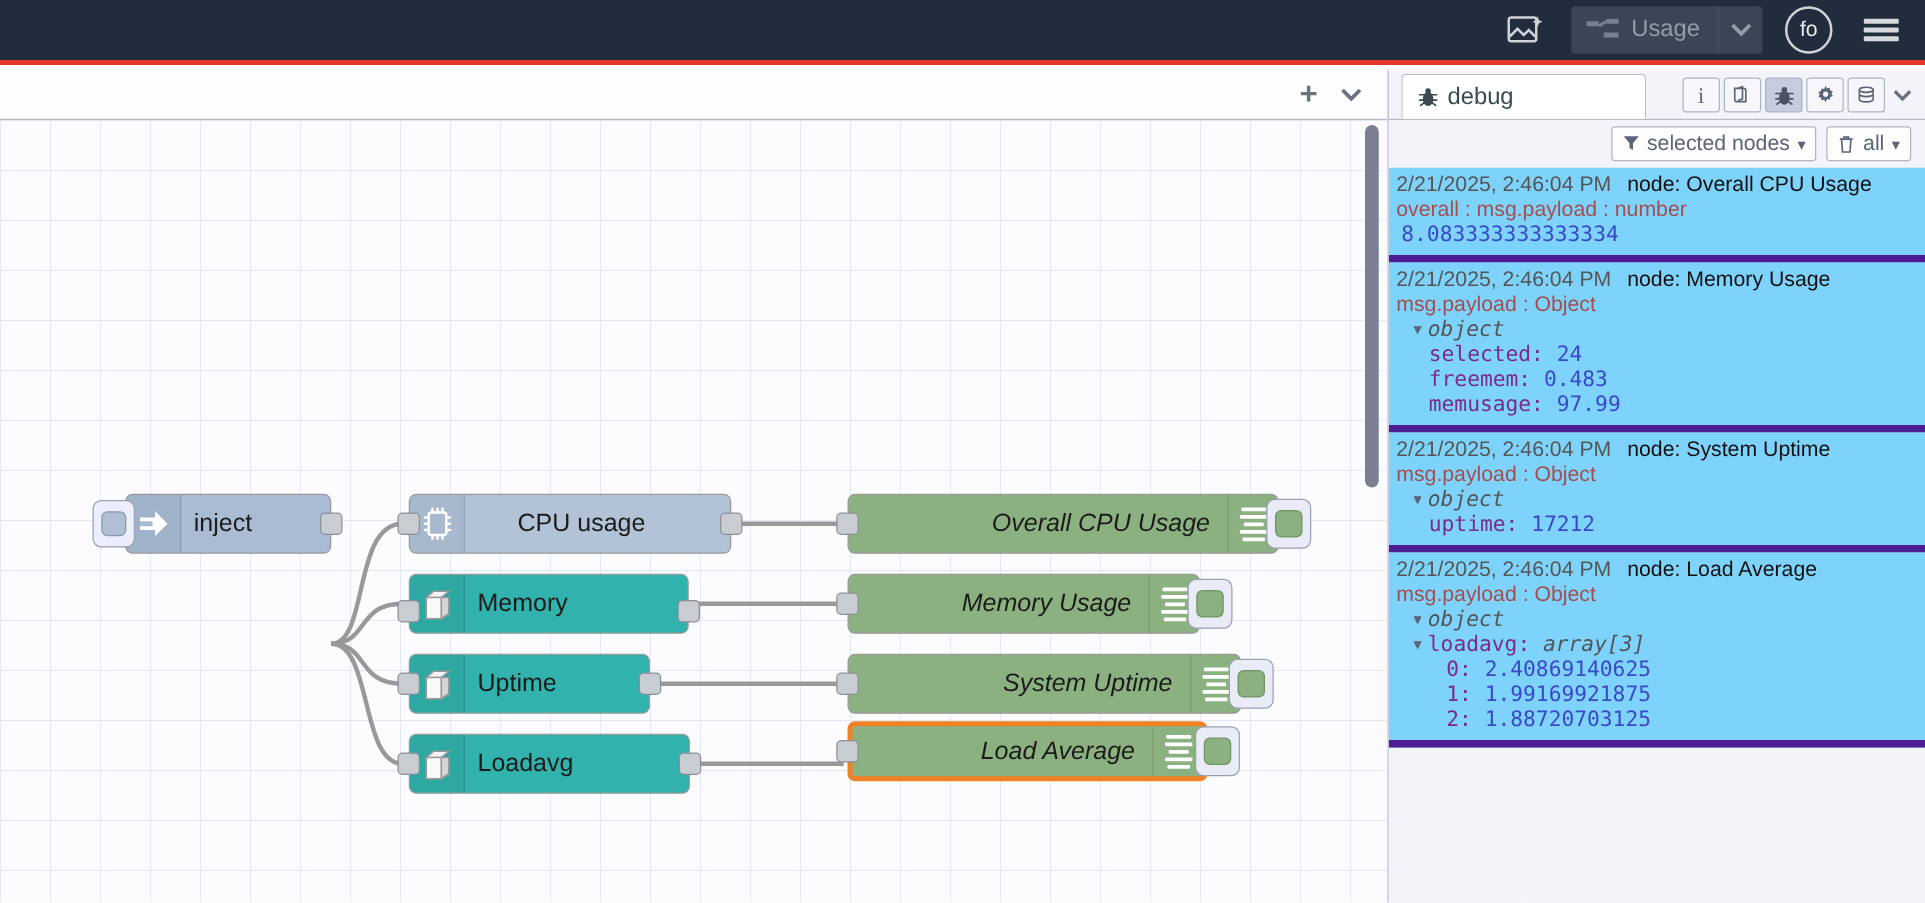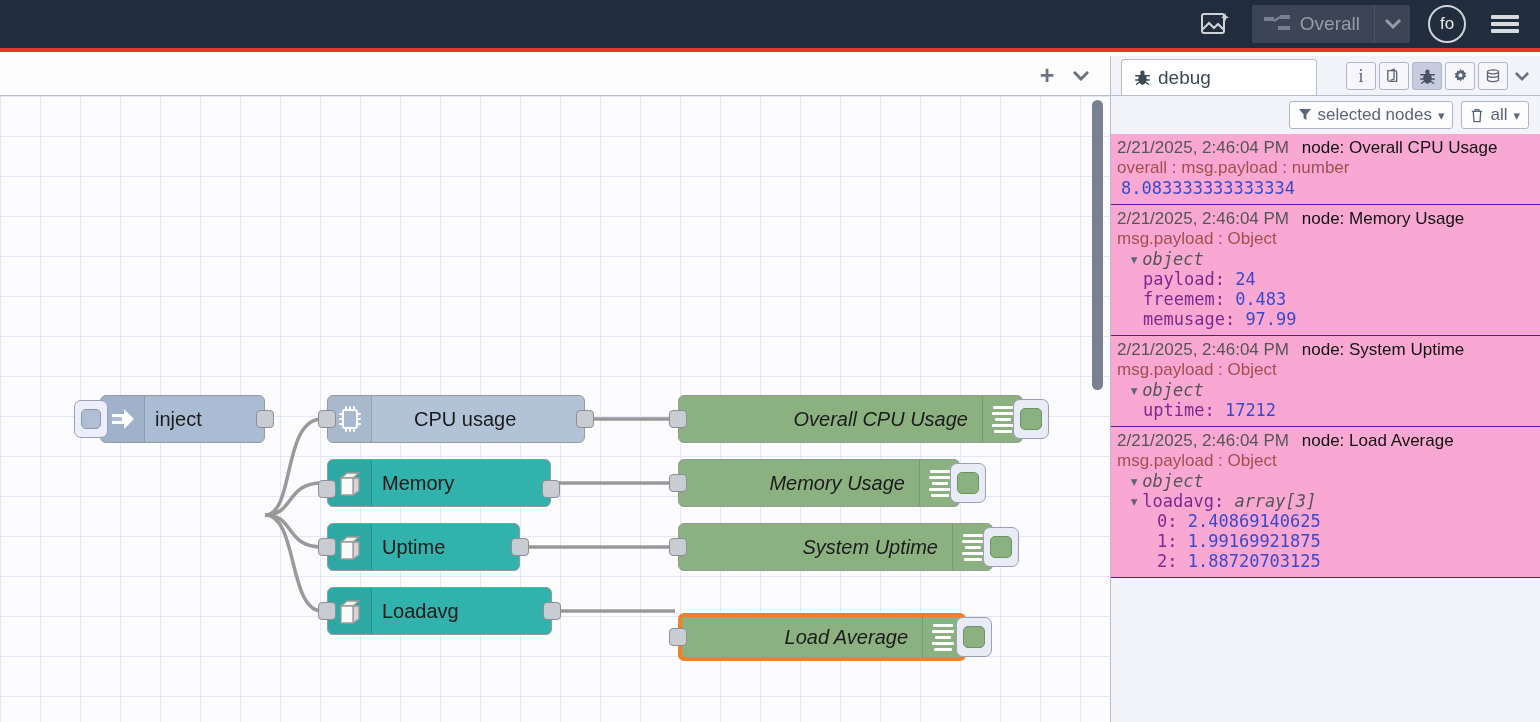--- a/index.html
+++ b/index.html
@@ -171,21 +171,21 @@
     height: 28px; border: 1px solid #b0b5c6; border-radius: 3px; background: #fdfdfe;
     display: flex; align-items: center; gap: 6px; padding: 0 8px;
     font-size: 17px; color: #5b6478;
   }
 
   #sb-list {
     position: absolute; left: 0; top: 78px; width: 430px; height: 588px;
     overflow: hidden; background: #f3f3fa;
   }
   .msg {
-    background: #f9a8d4; border-bottom: 1px solid #4c1d95;
+    background: #7dd3fc; border-bottom: 6px solid #4c1d95;
     padding: 4px 6px 6px 6px;
   }
   .msg-head { font-size: 17px; color: #555; white-space: nowrap; }
   .msg-head .nodename { color: #111; margin-left: 8px; }
   .msg-topic { font-size: 17px; color: #a34f4f; }
   .msg-val {
     font-family: "DejaVu Sans Mono", monospace; font-size: 17px;
     color: #3b49c9; padding-left: 4px;
   }
   .obj-row { font-family: "DejaVu Sans Mono", monospace; font-size: 17px; white-space: nowrap; }
@@ -211,21 +211,21 @@
   </div>
 
   <div id="deploy-group">
     <div id="deploy-main">
       <svg width="26" height="18" viewBox="0 0 26 18">
         <rect x="0" y="2" width="10" height="4" fill="#7c8594"></rect>
         <path d="M10 6 L16 2" stroke="#7c8594" stroke-width="2.5" fill="none"></path>
         <rect x="16" y="0" width="10" height="4" fill="#7c8594"></rect>
         <rect x="14" y="11" width="12" height="4" fill="#7c8594"></rect>
       </svg>
-      <span>Overall</span>
+      <span>Usage</span>
     </div>
     <div id="deploy-caret">
       <svg width="16" height="10" viewBox="0 0 16 10">
         <path d="M1 1l7 7 7-7" fill="none" stroke="#9aa2ad" stroke-width="3"></path>
       </svg>
     </div>
   </div>
 
   <div id="avatar">
     <span>fo</span>
@@ -385,21 +385,21 @@
             <span style="width:22px"></span>
             <span style="width:18px"></span>
         </div>
       </div>
       <div class="port in"></div>
       <div class="dbg-btn">
           <i></i>
         </div>
     </div>
 
-    <div class="node" style="left:678px; top:517px; width:288px; height:48px;">
+    <div class="node" style="left:678px; top:481px; width:288px; height:48px;">
       <div class="node-body c-green selected" style="width:288px; height:48px;">
         <div class="node-label italic">Load Average</div>
         <div class="dbg-lines">
           <span style="width:20px"></span>
             <span style="width:22px"></span>
             <span style="width:16px"></span>
             <span style="width:22px"></span>
             <span style="width:18px"></span>
         </div>
       </div>
@@ -494,21 +494,21 @@
     <div class="msg">
       <div class="msg-head">
         <span>2/21/2025, 2:46:04 PM</span>
         <span class="nodename">node: Memory Usage</span>
       </div>
       <div class="msg-topic">msg.payload : Object</div>
       <div class="obj-row ind1">
         <span class="tw">▾</span><span class="objlbl">object</span>
       </div>
       <div class="obj-row ind2">
-        <span class="key">payload</span><span class="key">: </span><span class="num">24</span>
+        <span class="key">selected</span><span class="key">: </span><span class="num">24</span>
       </div>
       <div class="obj-row ind2">
         <span class="key">freemem</span><span class="key">: </span><span class="num">0.483</span>
       </div>
       <div class="obj-row ind2">
         <span class="key">memusage</span><span class="key">: </span><span class="num">97.99</span>
       </div>
     </div>
 
     <div class="msg">

